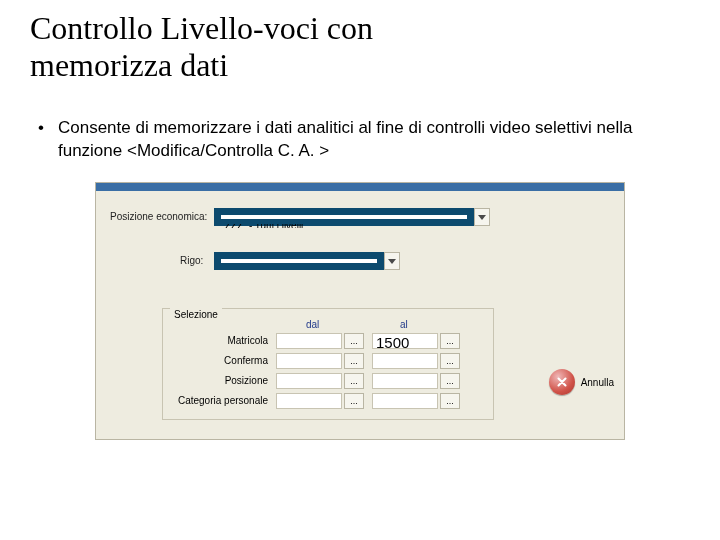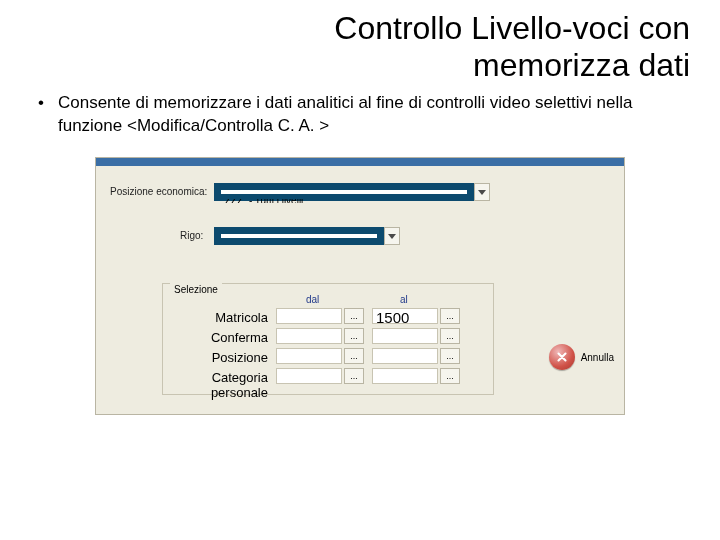--- a/index.html
+++ b/index.html
@@ -1,35 +1,35 @@
 <!DOCTYPE html>
 <html><head>
 <meta charset="utf-8">
 <style>
   html,body{margin:0;padding:0;width:720px;height:540px;background:#fff;font-family:Arial,Helvetica,sans-serif;color:#000;}
   .slide{box-sizing:border-box;width:720px;height:540px;padding:10px 30px 0 30px;}
-  .title{font-size:32px;text-align:right;line-height:1.15;margin:0 0 8px 0;font-weight:400;}
+  .title{font-size:32px;text-align:left;line-height:1.15;margin:0 0 33px 0;font-weight:400;font-family:Liberation Serif, serif;}
   .bullet-row{display:flex;align-items:flex-start;font-size:17px;line-height:1.35;margin:0 0 20px 8px;}
   .bullet-dot{margin-right:14px;}
   .shot-wrap{display:flex;justify-content:center;align-items:flex-end;}
   .shot{width:528px;height:256px;background:#eeece0;border:1px solid #b9b5a3;position:relative;overflow:hidden;font-family:Tahoma,Arial,sans-serif;}
   .shot .bluebar{position:absolute;left:0;right:0;top:0;height:8px;background:#3a6ea5;}
   .lbl{position:absolute;font-size:10px;color:#222;}
   .fld{position:absolute;background:#fff;border:7px solid #0c4a6e;height:18px;box-sizing:border-box;}
   .fld input{border:0;outline:0;width:100%;height:100%;font-size:10px;padding:0 4px;background:transparent;}
   .dropdown-btn{position:absolute;width:16px;height:18px;background:#f6f5ee;border:1px solid #b9b5a3;box-sizing:border-box;}
   .dropdown-btn::after{content:"";position:absolute;left:3px;top:6px;border-left:4px solid transparent;border-right:4px solid transparent;border-top:5px solid #4a4a4a;}
   .panel{position:absolute;left:66px;top:125px;right:130px;height:110px;border:1px solid #c8c4b2;background:#eeece0;}
   .panel-title{position:absolute;left:74px;top:118px;font-size:10px;padding:8px 4px;background:#eeece0;}
   .yellowbar{position:absolute;left:84px;right:150px;top:102px;height:20px;background:#f2f200;border:1px solid #d9d900;box-sizing:border-box;}
   .cb{display:inline-flex;align-items:center;font-size:10px;margin-left:18px;margin-top:3px;}
   .cb .box{width:11px;height:11px;background:#fff;border:1px solid #7a9a55;margin-right:5px;display:inline-flex;align-items:center;justify-content:center;}
   .cb .box svg{width:9px;height:9px;}
   .colhdr{position:absolute;font-size:10px;color:#223a8a;}
-  .rowlbl{position:absolute;font-size:13px;text-align:right;width:82px;}
+  .rowlbl{position:absolute;font-size:10px;text-align:right;width:82px;}
   .small-fld{position:absolute;width:66px;height:16px;background:#fff;border:1px solid #c8c4b2;box-sizing:border-box;}
   .small-fld input{border:0;width:100%;height:100%;font-size:15px;padding:0 3px;outline:0;background:transparent;}
   .ell{position:absolute;width:20px;height:16px;background:#f6f5ee;border:1px solid #b9b5a3;box-sizing:border-box;font-size:9px;text-align:center;line-height:14px;}
   .action{position:absolute;right:10px;display:flex;align-items:center;gap:6px;}
   .action .circle{width:26px;height:26px;border-radius:50%;display:flex;align-items:center;justify-content:center;box-shadow:0 1px 1px rgba(0,0,0,.3);}
   .ok{background:radial-gradient(circle at 35% 30%,#c0f0b0,#5fb84a 60%,#3a8a2f);}
   .no{background:radial-gradient(circle at 35% 30%,#f0b8b8,#d05248 60%,#a8362e);}
   .action svg{width:14px;height:14px;}
   .action .albl{font-size:10px;}
 </style>

